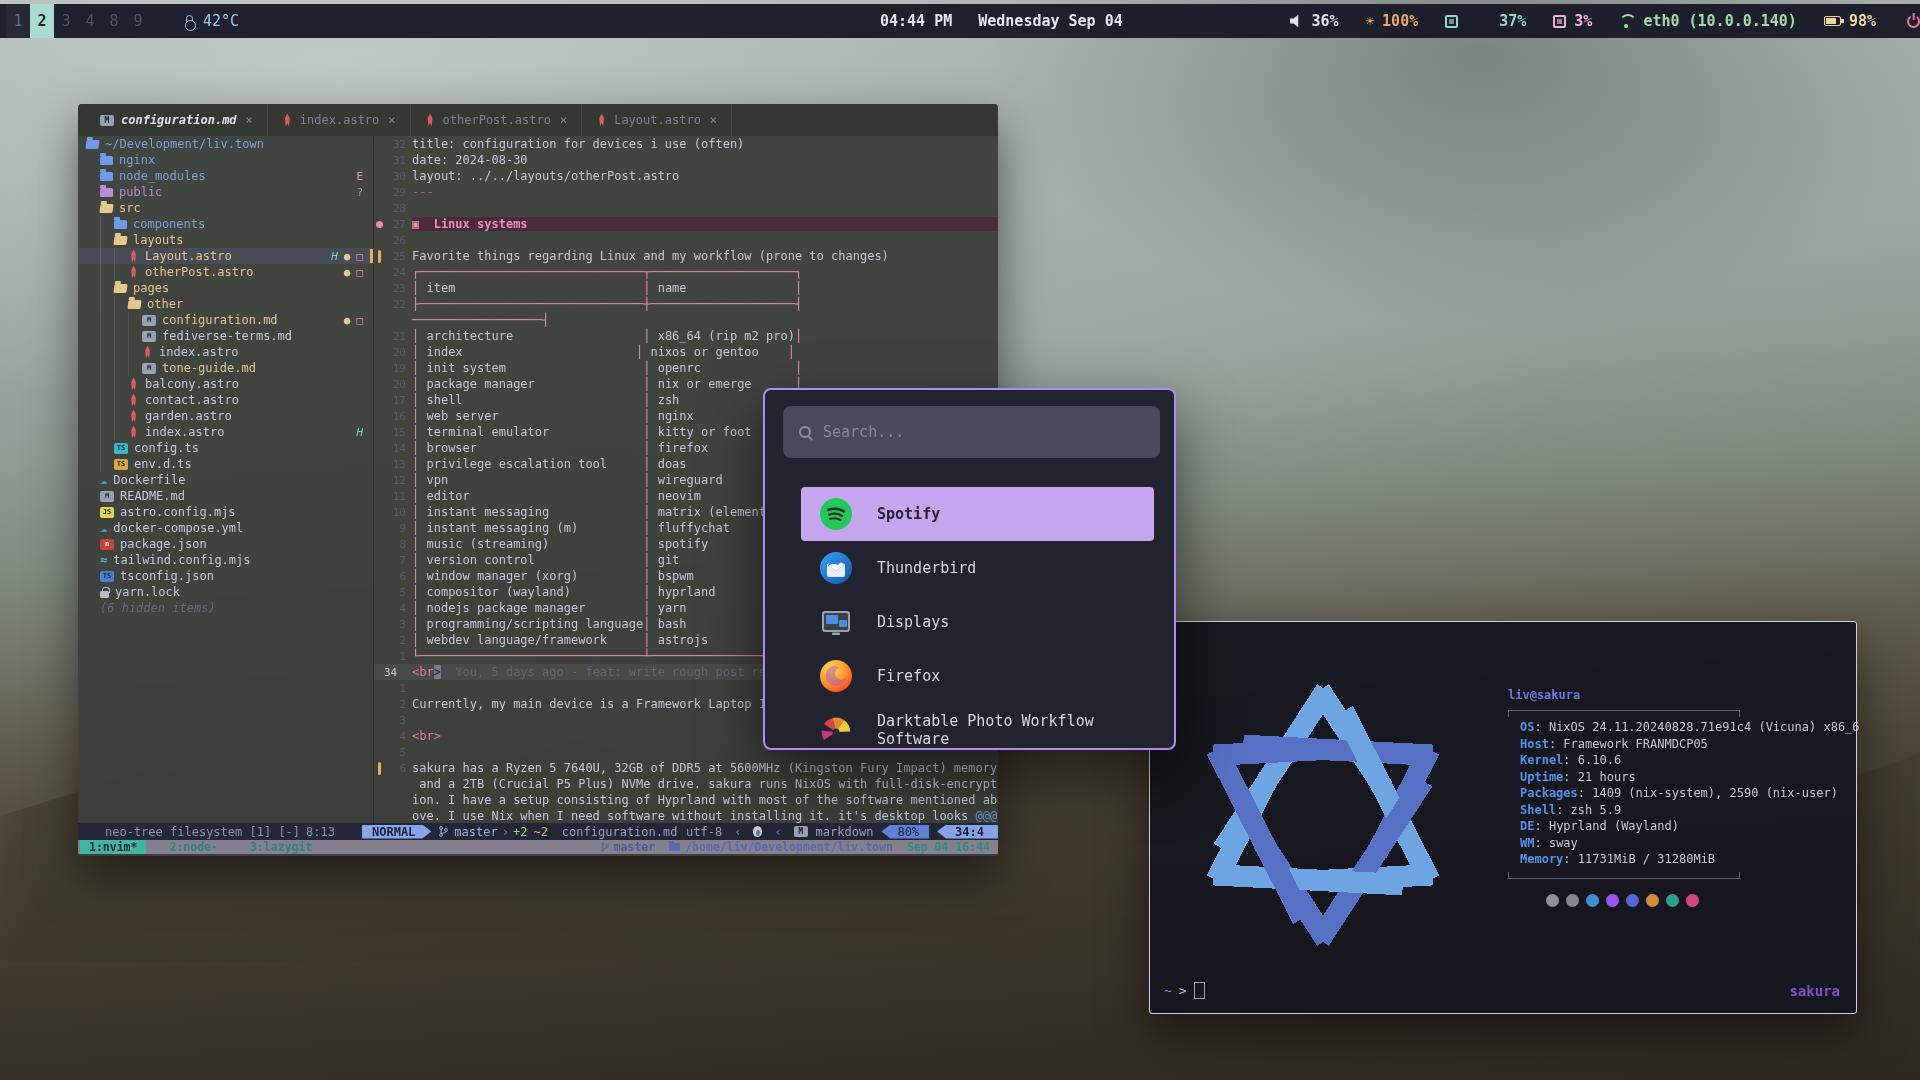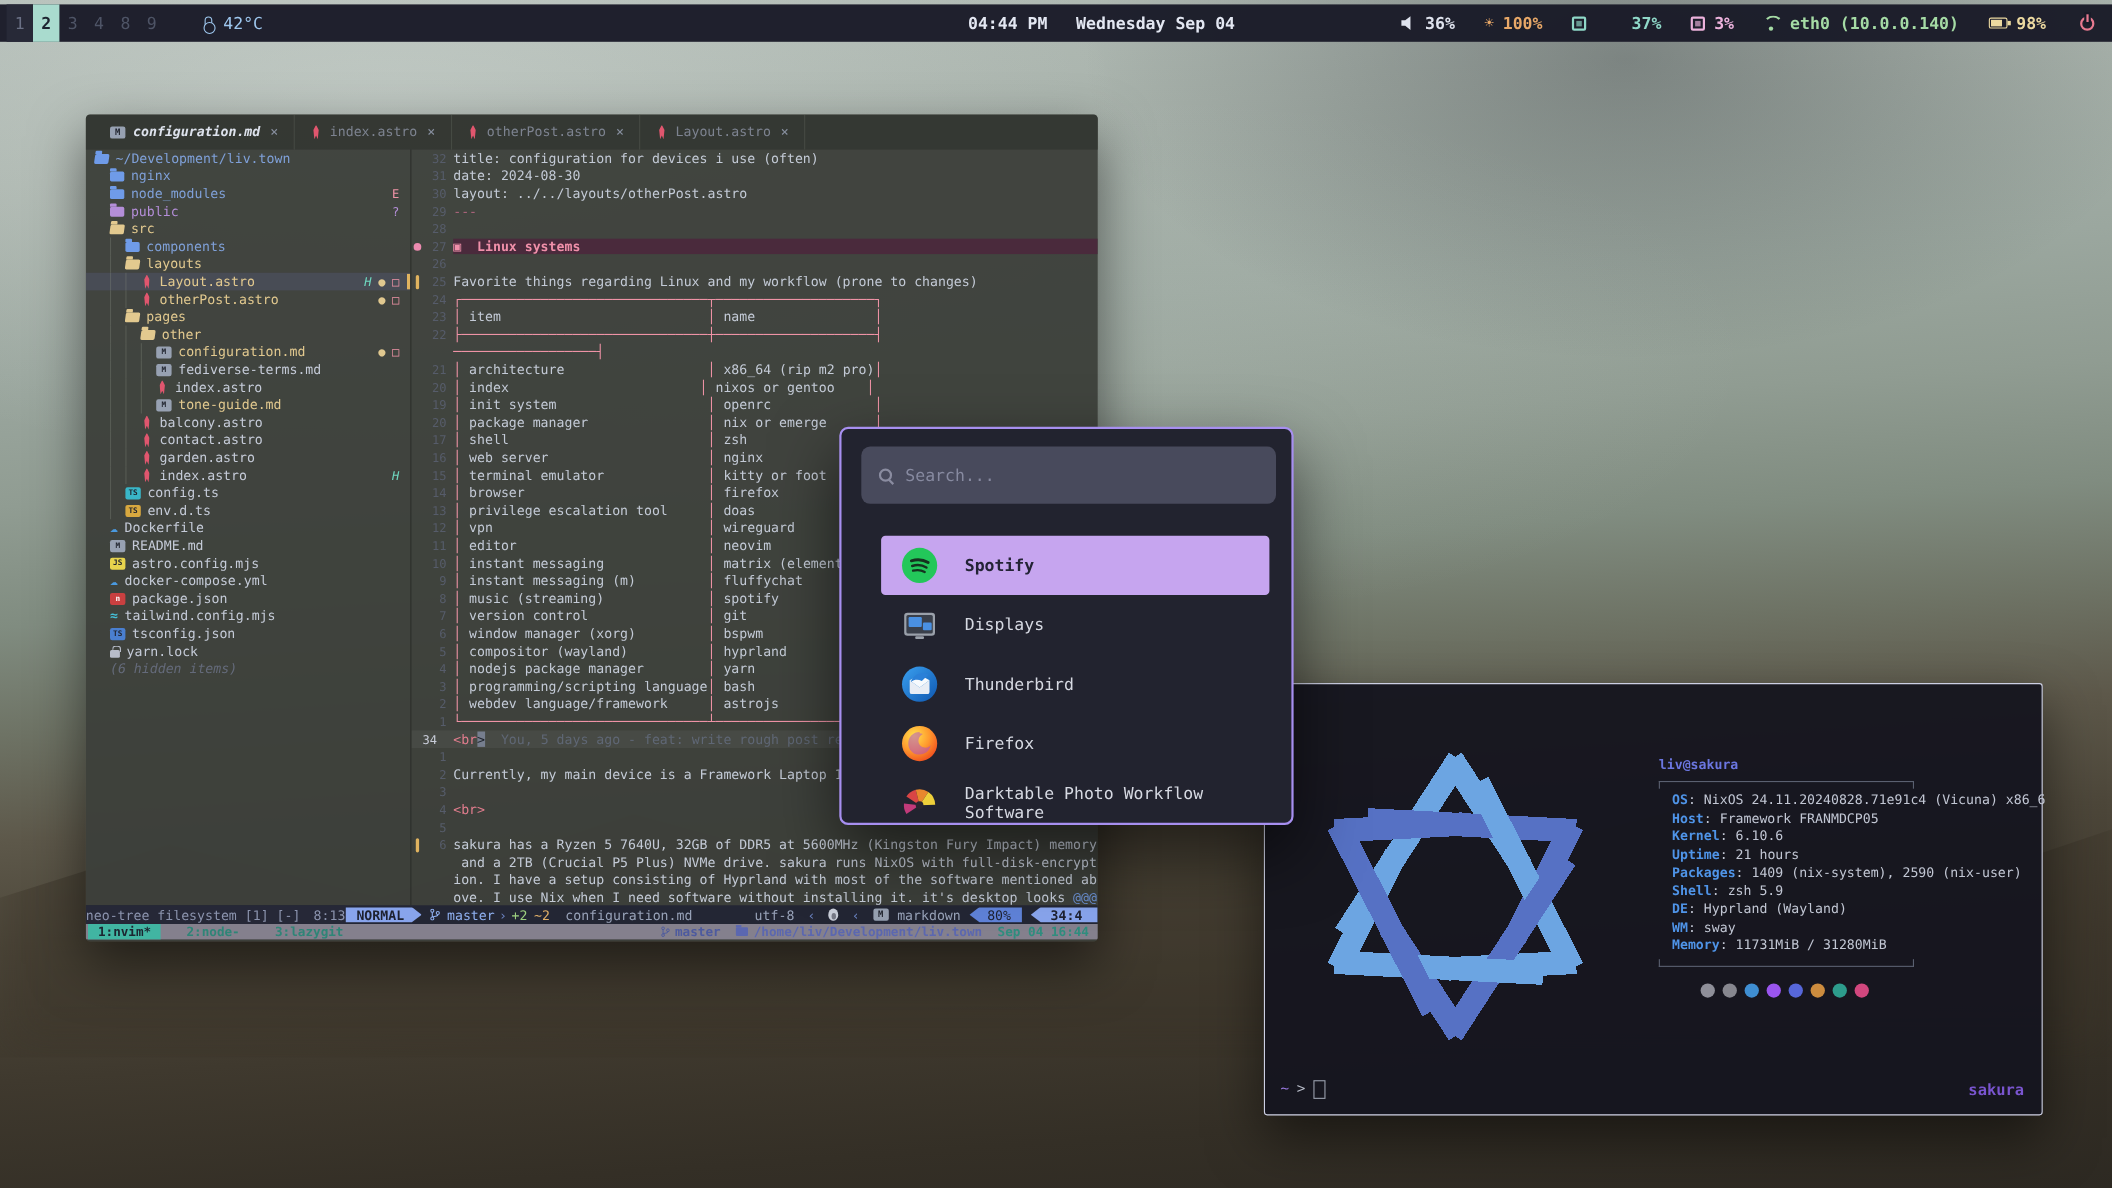--- a/index.html
+++ b/index.html
@@ -26,21 +26,21 @@
   .ws { width:24px; height:34px; display:flex; align-items:center; justify-content:center;
         color:#4e5466; font-size:15px; cursor:default; }
   .ws.occupied { background:#272937; color:#6a7085; }
   .ws.active { background:#a9dbce; color:#1d2430; font-weight:bold; }
   .temp-wrap { display:flex; align-items:center; gap:8px; margin-left:36px; color:#9ec7ee; font-weight:normal; }
   .thermo { width:7px; height:13px; border:1.5px solid #9ec7ee; border-radius:4px; position:relative; margin-right:2px;}
   .thermo::after { content:""; position:absolute; left:-2px; bottom:-4px; width:9px; height:9px;
      border:1.5px solid #9ec7ee; border-radius:50%; background:rgba(30,32,46,1); }
   .clock { position:absolute; left:880px; top:0; height:34px; display:flex; align-items:center; gap:26px;
      color:#e3e7f2; font-weight:bold; font-size:15px; }
-  .mods { margin-left:auto; display:flex; align-items:center; gap:27px; padding-right:16px; }
+  .mods { margin-left:auto; display:flex; align-items:center; gap:27px; }
   .mod { display:flex; align-items:center; gap:8px; font-weight:bold; }
   .mod.vol { color:#dfe3ee; } .mod.bri { color:#e8a868; } .mod.cpu { color:#8fd8c8;gap:41px; }
   .mod.mem { color:#ecb2dc; } .mod.net { color:#a5dba5; } .mod.bat { color:#ecd9a0; }
   .spk { width:14px; height:14px; background:#dfe3ee;
      clip-path:polygon(0 32%,28% 32%,62% 6%,62% 94%,28% 68%,0 68%); }
   .sun { font-size:14px; }
   .chip { width:13px; height:13px; border:2px solid currentColor; border-radius:2px; position:relative; }
   .chip::after { content:""; position:absolute; inset:2px; background:currentColor; opacity:.65; }
   .wifi { width:16px; height:13px; position:relative; }
   .wifi::before { content:""; position:absolute; left:5px; bottom:0; width:4px; height:4px; border-radius:50%; background:currentColor; }
@@ -102,22 +102,22 @@
   .signdot { width:7px; height:7px; border-radius:50%; background:#ec8bb0; }
   .signbar { width:3px; height:13px; border-radius:2px; background:#e0b35f; }
   .eline.heading .body { flex:1; background:#4a2a3c; color:#f090aa; font-weight:bold; }
   .c-meta { color:#b0657f; } .c-tag { color:#e27d8e; } .c-tb { color:#ef93a6; }
   .c-blame { color:#5f6775; } .c-dimblue { color:#6a8fd0; }
   .curblock { background:#767e8e; color:#1e222a; }
 
   
   .slbar { position:absolute; left:0; right:0; bottom:16px; height:17px; background:#232634;
      display:flex; align-items:stretch; font-size:12px; }
-  .nt-status { width:236px; background:#262837; color:#8b93ad; display:flex; align-items:center;
-     padding:0 0; justify-content:space-between; }
+  .nt-status { width:284px; background:#262837; color:#8b93ad; display:flex; align-items:center;
+     padding:0 27px; justify-content:space-between; }
   .sl-main { flex:1; display:flex; align-items:center; }
   .seg-mode { background:#88a4ec; color:#1d2130; font-weight:bold; padding:0 16px 0 10px;
      display:flex; align-items:center; clip-path:polygon(0 0,calc(100% - 9px) 0,100% 50%,calc(100% - 9px) 100%,0 100%); }
   .sl-git { display:flex; align-items:center; gap:6px; margin-left:8px; color:#8fb0f0; }
   .sl-sep { color:#6a82c0; margin:0 4px; }
   .sl-add { color:#9ccf7f; } .sl-chg { color:#e0af68; }
   .sl-file { color:#98a2b8; margin-left:14px; }
   .sl-right { margin-left:auto; display:flex; align-items:center; gap:8px; color:#98a2b8; }
   .penguin { width:9px; height:11px; background:#c8cdd8; border-radius:50% 50% 45% 45%; position:relative; }
   .penguin::after { content:""; position:absolute; left:2.5px; top:4px; width:4px; height:6px; background:#232634; border-radius:50%; opacity:.5;}
@@ -699,42 +699,42 @@
         <span class="licon"><svg viewBox="0 0 34 34">
             <circle cx="17" cy="17" r="16" fill="#23c75a"></circle>
             <path d="M9.5 12.8c5.2-1.6 11.2-.9 15.3 1.6" stroke="#15331f" stroke-width="2.6" fill="none" stroke-linecap="round"></path>
             <path d="M10.3 17.5c4.4-1.3 9.4-.7 12.9 1.4" stroke="#15331f" stroke-width="2.3" fill="none" stroke-linecap="round"></path>
             <path d="M11 21.8c3.7-1 7.8-.5 10.7 1.2" stroke="#15331f" stroke-width="2" fill="none" stroke-linecap="round"></path>
           </svg></span>
         <span>Spotify</span>
       </div>
       <div class="l-item">
         <span class="licon"><svg viewBox="0 0 34 34">
-            <rect x="3" y="6" width="28" height="21" rx="3" fill="#9aa0aa"></rect>
-            <rect x="5" y="8" width="24" height="17" rx="1.5" fill="#3a3f4a"></rect>
-            <rect x="7" y="10" width="12" height="9" rx="1" fill="#4a90e2"></rect>
-            <rect x="20" y="15" width="8" height="7" rx="1" fill="#4a90e2"></rect>
-            <rect x="13" y="27.5" width="8" height="2.5" rx="1" fill="#9aa0aa"></rect>
-          </svg></span>
-        <span>Displays</span>
-      </div>
-      <div class="l-item">
-        <span class="licon"><svg viewBox="0 0 34 34">
             <defs>
               <linearGradient id="tbg" x1="0" y1="0" x2="1" y2="1">
                 <stop offset="0" stop-color="#3aa0f0"></stop>
                 <stop offset="1" stop-color="#0f57b0"></stop>
               </linearGradient>
             </defs>
             <circle cx="17" cy="17" r="16" fill="url(#tbg)"></circle>
             <path d="M8 13.5l9 6.5 9-6.5V24a2 2 0 0 1-2 2H10a2 2 0 0 1-2-2z" fill="#e8edf5"></path>
             <path d="M8 13.5l9-5 9 5-9 6.5z" fill="#f7fafd"></path>
             <path d="M25 8.5c-6.5-3.5-14 0-16 6.5 3.2-2.4 6.6-2.4 10-1z" fill="#2a80d8"></path>
           </svg></span>
         <span>Thunderbird</span>
+      </div>
+      <div class="l-item">
+        <span class="licon"><svg viewBox="0 0 34 34">
+            <rect x="3" y="6" width="28" height="21" rx="3" fill="#9aa0aa"></rect>
+            <rect x="5" y="8" width="24" height="17" rx="1.5" fill="#3a3f4a"></rect>
+            <rect x="7" y="10" width="12" height="9" rx="1" fill="#4a90e2"></rect>
+            <rect x="20" y="15" width="8" height="7" rx="1" fill="#4a90e2"></rect>
+            <rect x="13" y="27.5" width="8" height="2.5" rx="1" fill="#9aa0aa"></rect>
+          </svg></span>
+        <span>Displays</span>
       </div>
       <div class="l-item">
         <span class="licon"><svg viewBox="0 0 34 34">
             <defs>
               <radialGradient id="fxg" cx="0.35" cy="0.28" r="0.95">
                 <stop offset="0" stop-color="#ffe14d"></stop>
                 <stop offset="0.45" stop-color="#ff9a2e"></stop>
                 <stop offset="0.82" stop-color="#f04e1f"></stop>
                 <stop offset="1" stop-color="#d83a84"></stop>
               </radialGradient>

